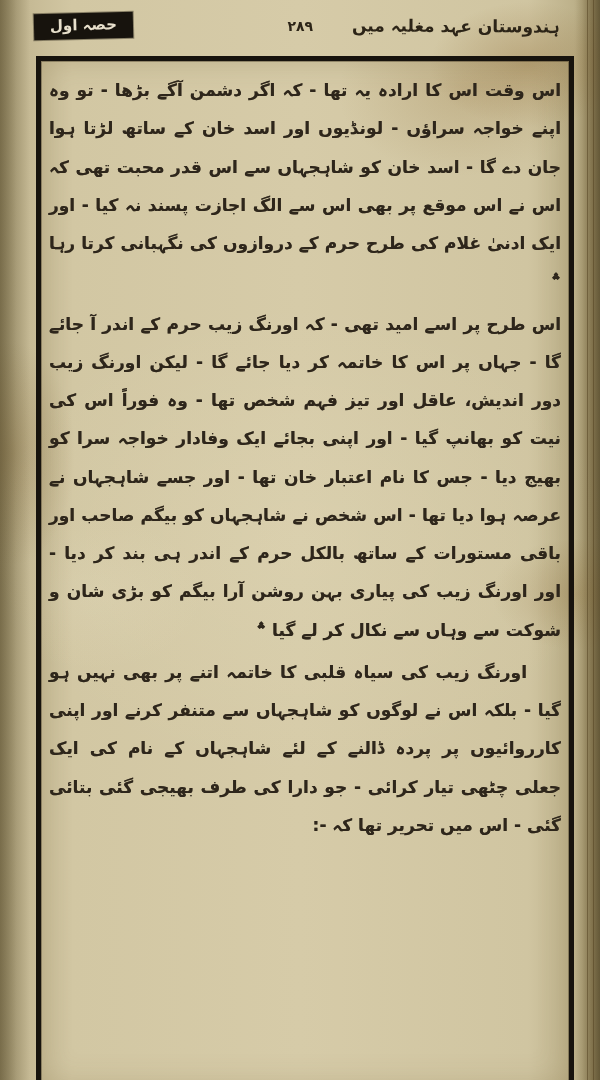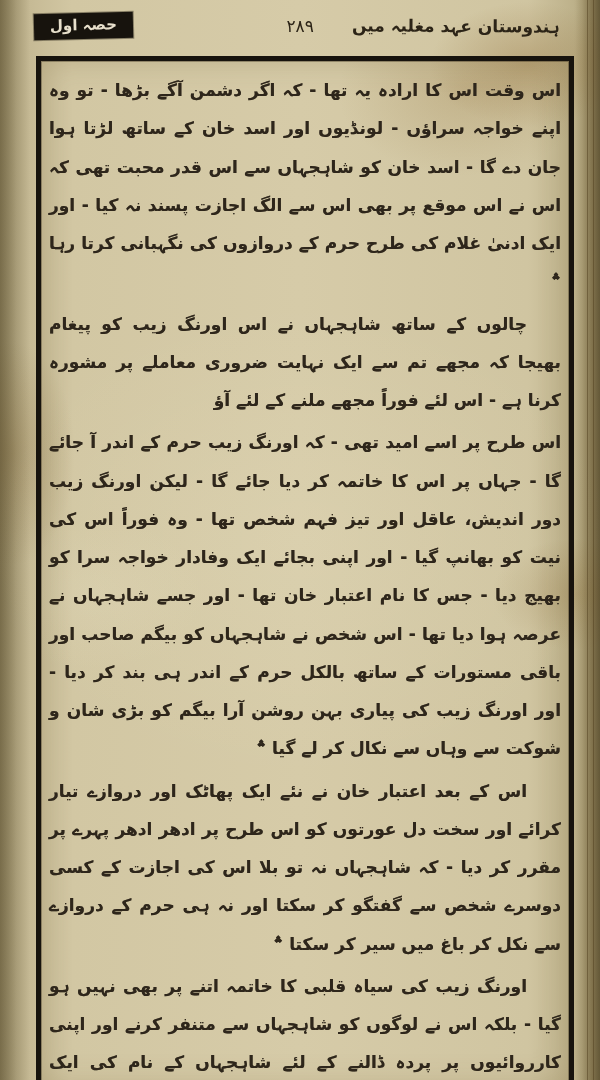--- a/index.html
+++ b/index.html
@@ -27,21 +27,21 @@
   
   .header-row {
     position:absolute; top:8px; right:40px; left:34px; height:36px;
     display:flex; align-items:center; justify-content:space-between;
     direction:rtl; color:#2c2417;
   }
   .book-title {
     font-size:17px; font-weight:bold; letter-spacing:.5px;
     transform:rotate(.4deg);
   }
-  .page-number { font-size:17px; font-weight:normal; margin-left:115px; }
+  .page-number { font-size:14px; font-weight:bold; margin-left:115px; }
   .part-box {
     background:#17130d; color:#e8e0cc; font-size:15px; font-weight:bold;
     padding:3px 16px 5px; transform:rotate(-1.4deg);
     box-shadow:0 0 0 1px rgba(30,25,15,.4);
   }
   
   .frame {
     position:absolute; top:56px; left:36px; right:26px; bottom:-10px;
     border:5px solid #17130d;
     box-shadow: inset 0 0 0 1px rgba(40,32,16,.35), inset 0 0 30px rgba(120,98,55,.25);
@@ -67,23 +67,21 @@
 
   <div class="header-row">
     <div class="book-title">ہندوستان عہد مغلیہ میں</div>
     <div class="page-number">۲۸۹</div>
     <div class="part-box">حصہ اول</div>
   </div>
 
   <div class="frame">
     <div class="text-block">
       <p class="para">اس وقت اس کا ارادہ یہ تھا - کہ اگر دشمن آگے بڑھا - تو وہ اپنے خواجہ سراؤں - لونڈیوں اور اسد خان کے ساتھ لڑتا ہوا جان دے گا - اسد خان کو شاہجہاں سے اس قدر محبت تھی کہ اس نے اس موقع پر بھی اس سے الگ اجازت پسند نہ کیا - اور ایک ادنیٰ غلام کی طرح حرم کے دروازوں کی نگہبانی کرتا رہا ؞</p>
-      <p class="para indent">چالوں کے ساتھ شاہجہاں نے اس اورنگ زیب کو پیغام بھیجا کہ مجھے تم سے ایک نہایت ضروری معاملے پر مشورہ کرنا ہے - اس لئے فوراً مجھے ملنے کے لئے آؤ</p>
       <p class="para">اس طرح پر اسے امید تھی - کہ اورنگ زیب حرم کے اندر آ جائے گا - جہاں پر اس کا خاتمہ کر دیا جائے گا - لیکن اورنگ زیب دور اندیش، عاقل اور تیز فہم شخص تھا - وہ فوراً اس کی نیت کو بھانپ گیا - اور اپنی بجائے ایک وفادار خواجہ سرا کو بھیج دیا - جس کا نام اعتبار خان تھا - اور جسے شاہجہاں نے عرصہ ہوا دیا تھا - اس شخص نے شاہجہاں کو بیگم صاحب اور باقی مستورات کے ساتھ بالکل حرم کے اندر ہی بند کر دیا - اور اورنگ زیب کی پیاری بہن روشن آرا بیگم کو بڑی شان و شوکت سے وہاں سے نکال کر لے گیا ؞</p>
-      <p class="para indent">اس کے بعد اعتبار خان نے نئے ایک پھاٹک اور دروازے تیار کرائے اور سخت دل عورتوں کو اس طرح پر ادھر ادھر پہرے پر مقرر کر دیا - کہ شاہجہاں نہ تو بلا اس کی اجازت کے کسی دوسرے شخص سے گفتگو کر سکتا اور نہ ہی حرم کے دروازے سے نکل کر باغ میں سیر کر سکتا ؞</p>
       <p class="para indent">اورنگ زیب کی سیاہ قلبی کا خاتمہ اتنے پر بھی نہیں ہو گیا - بلکہ اس نے لوگوں کو شاہجہاں سے متنفر کرنے اور اپنی کارروائیوں پر پردہ ڈالنے کے لئے شاہجہاں کے نام کی ایک جعلی چٹھی تیار کرائی - جو دارا کی طرف بھیجی گئی بتائی گئی - اس میں تحریر تھا کہ -:</p>
 
     </div>
   </div>
 
   <div class="right-edges">
     <span class="edge-line" style="right:6px"></span>
     <span class="edge-line" style="right:12px"></span>
   </div>
 

